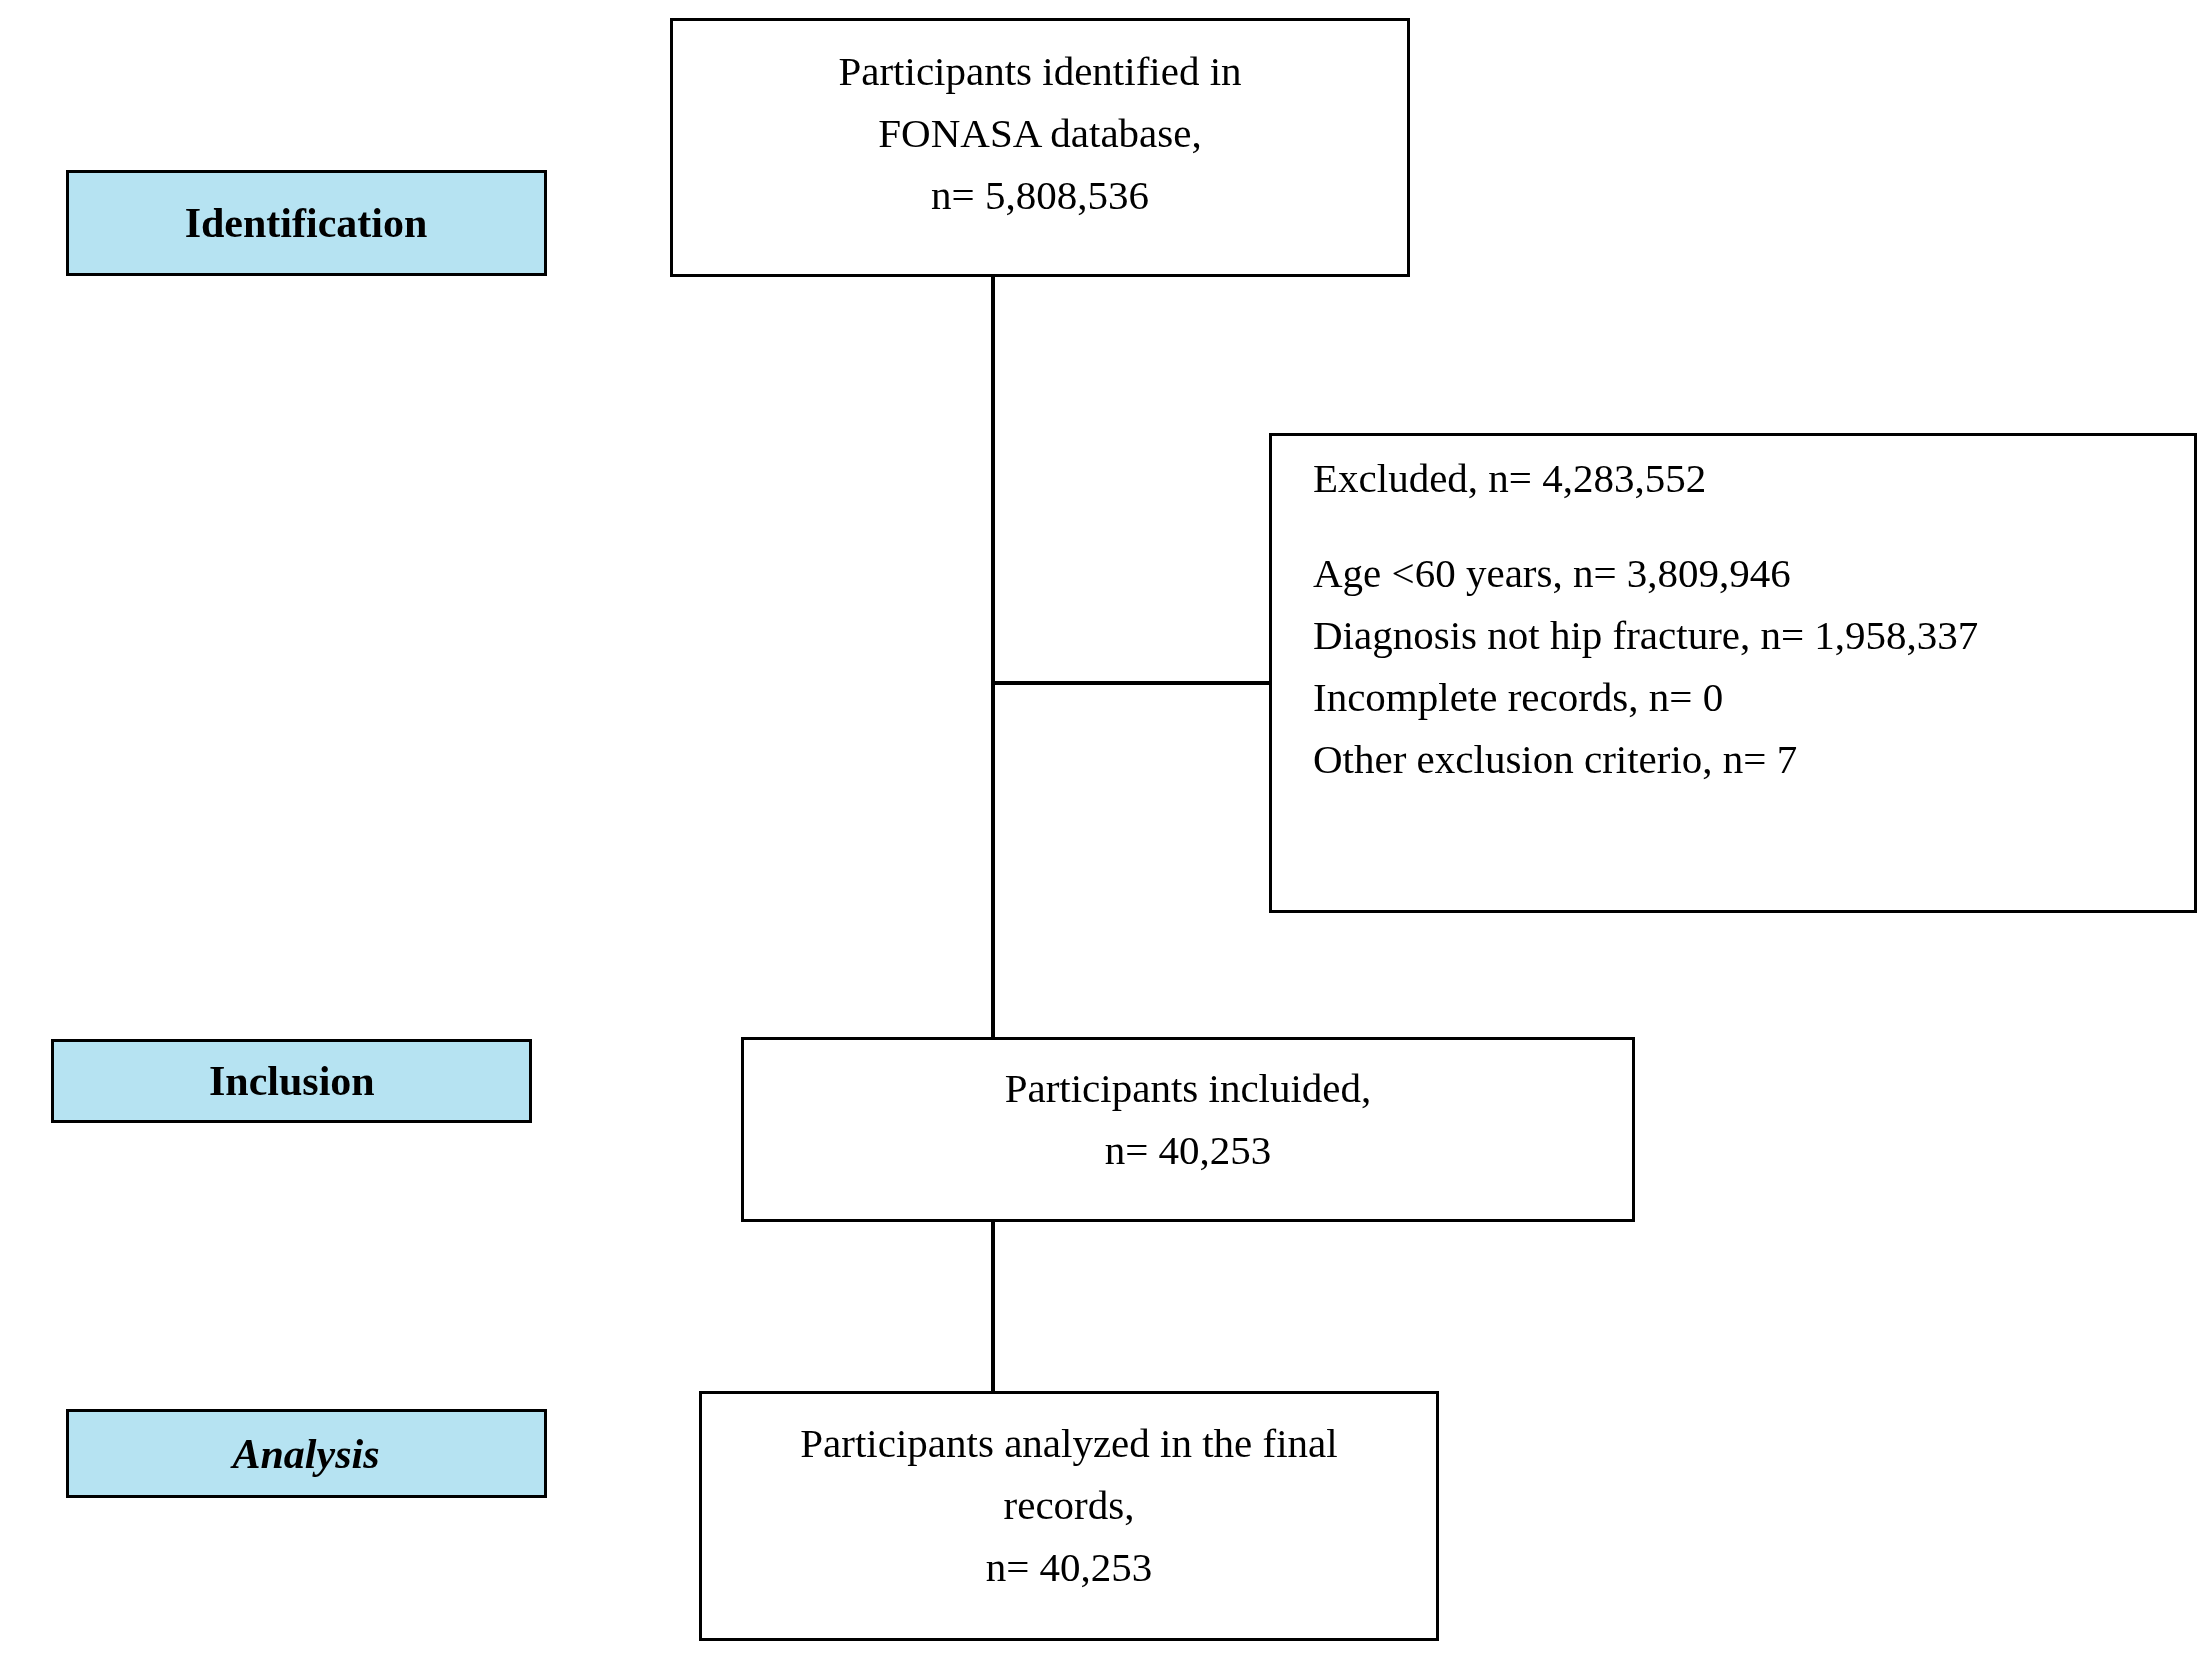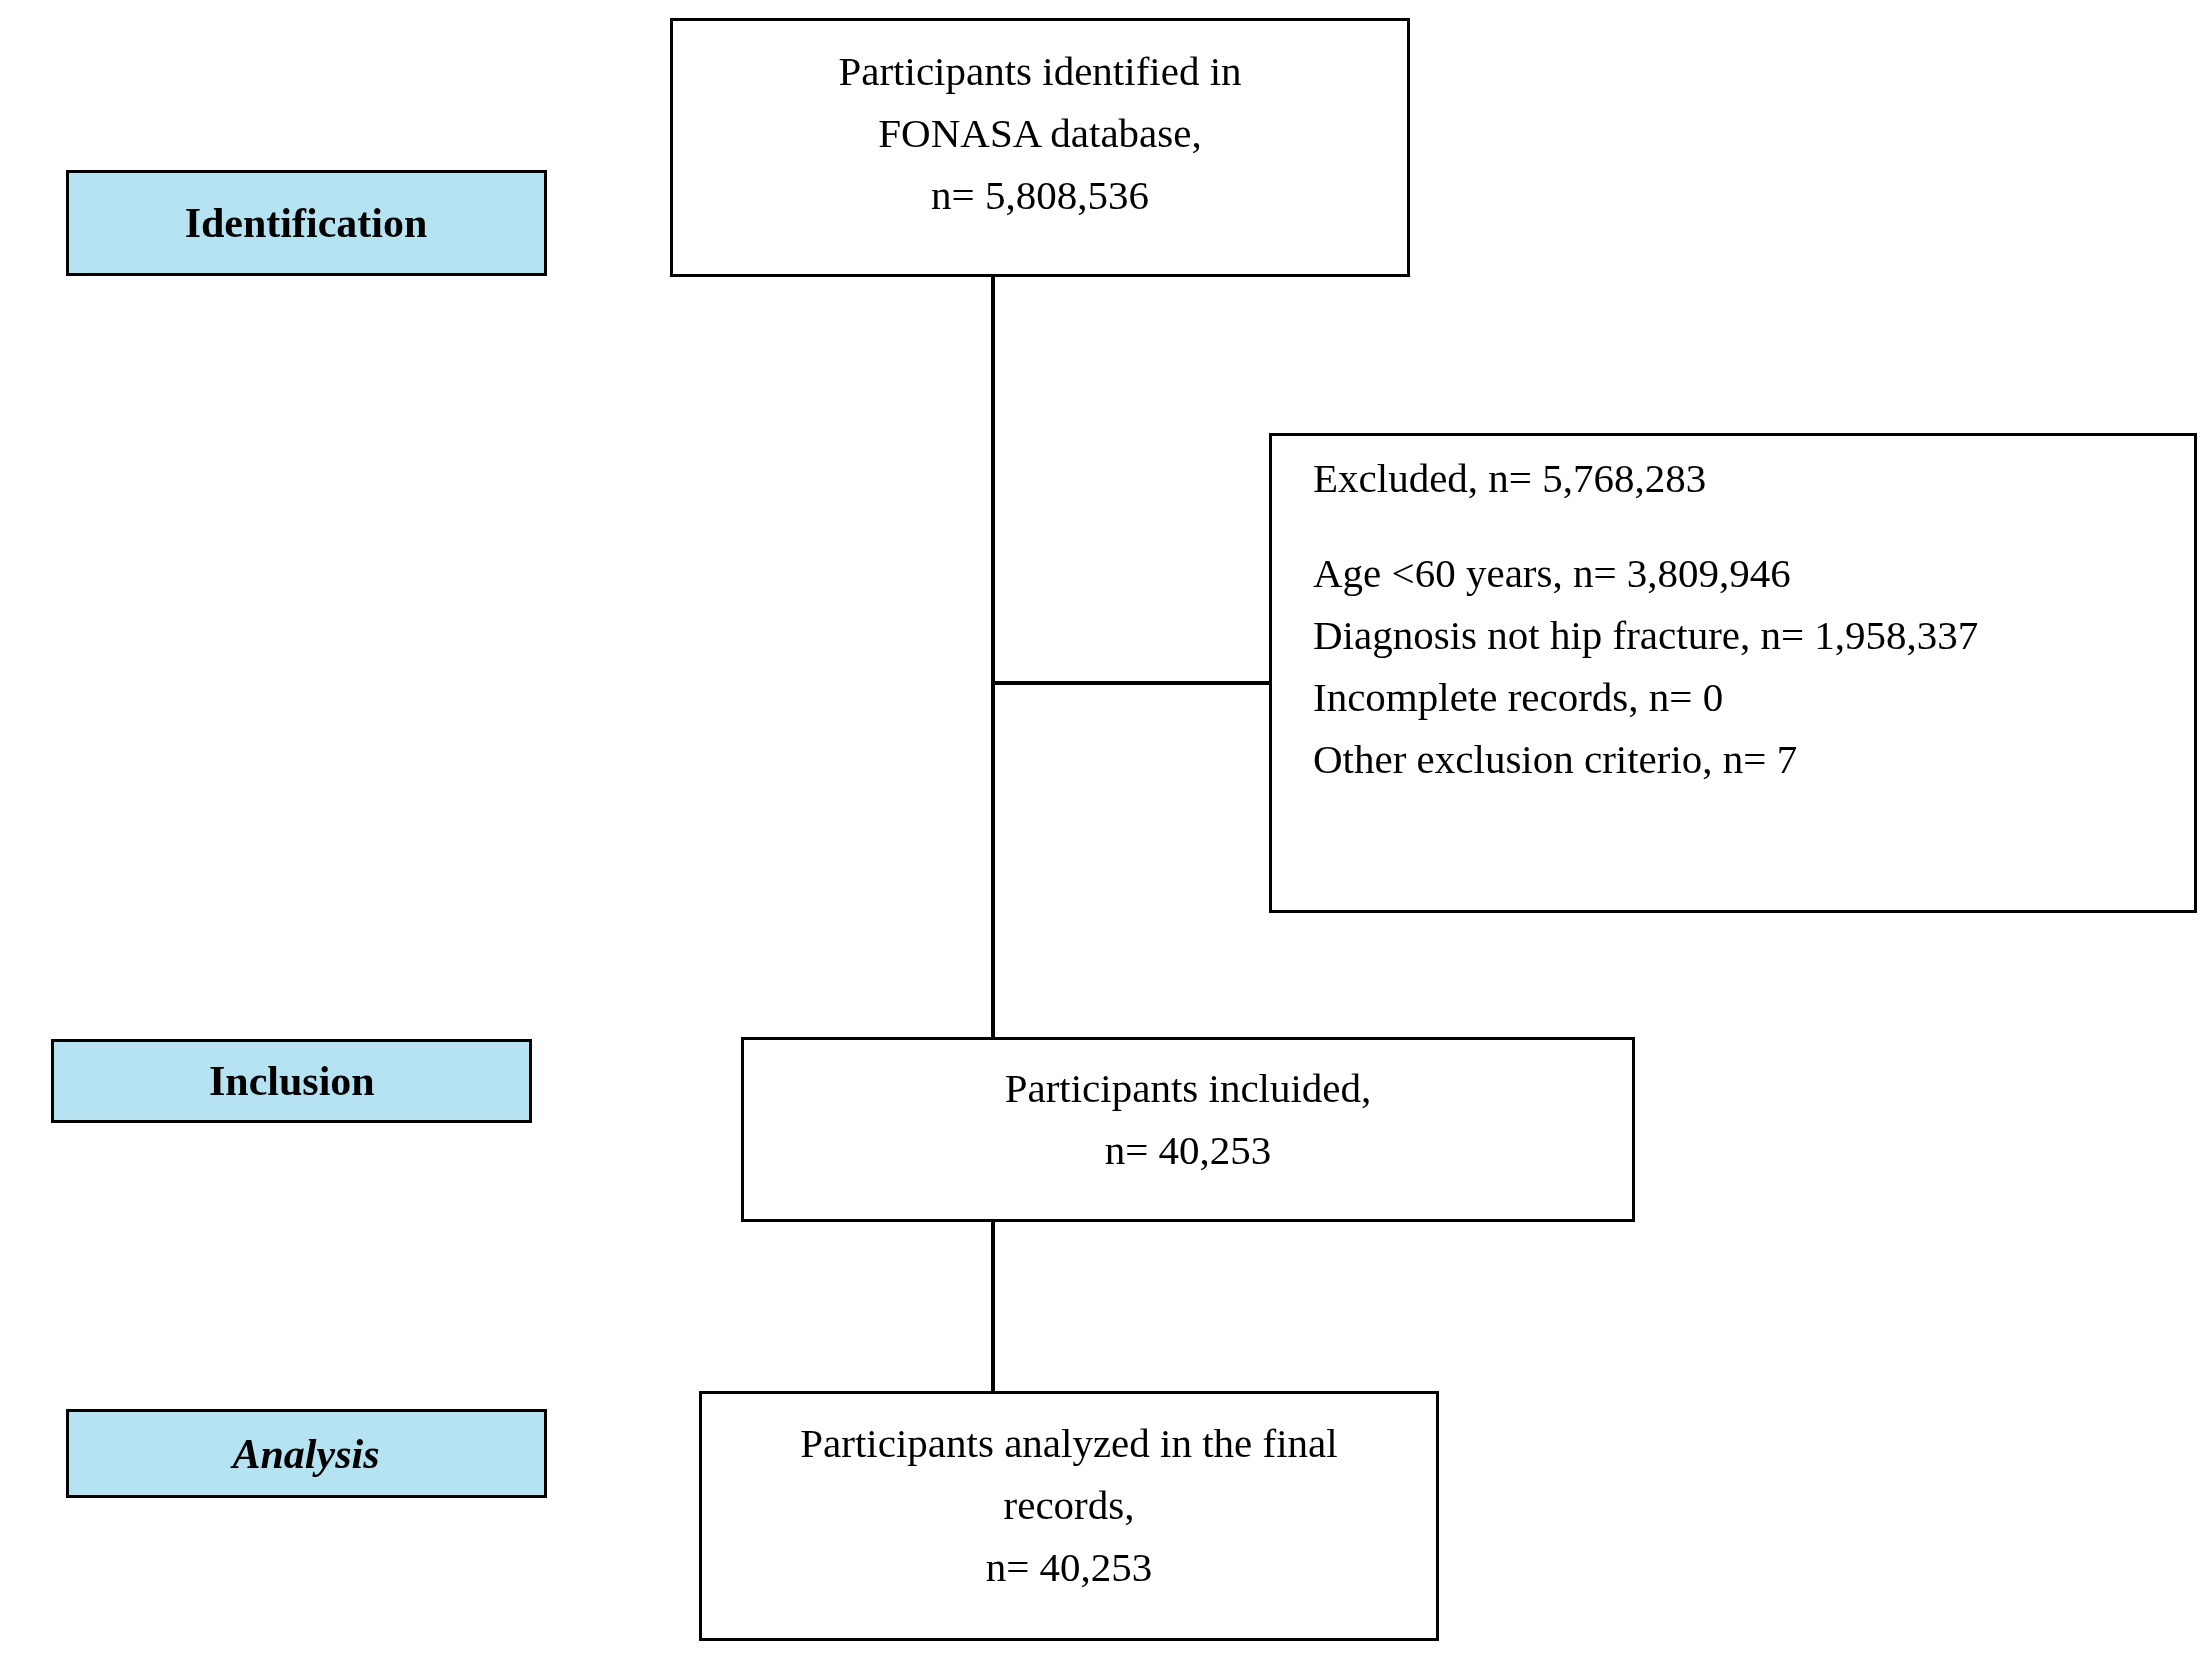--- a/index.html
+++ b/index.html
@@ -80,21 +80,21 @@
   <div class="connector conn-excluded-branch"></div>
   <div class="connector conn-included-to-final"></div>
 
   <div class="flow-box box-identified">
     <div class="bline">Participants identified in</div>
     <div class="bline">FONASA database,</div>
     <div class="bline">n= 5,808,536</div>
   </div>
 
   <div class="flow-box box-excluded">
-    <div class="bline">Excluded, n= 5,768,283</div>
+    <div class="bline">Excluded, n= 4,283,552</div>
     <div class="excl-list">
       <div class="bline">Age &lt;60 years, n= 3,809,946</div>
       <div class="bline">Diagnosis not hip fracture, n= 1,958,337</div>
       <div class="bline">Incomplete records, n= 0</div>
       <div class="bline">Other exclusion criterio, n= 7</div>
     </div>
   </div>
 
   <div class="flow-box box-included">
     <div class="bline">Participants incluided,</div>

